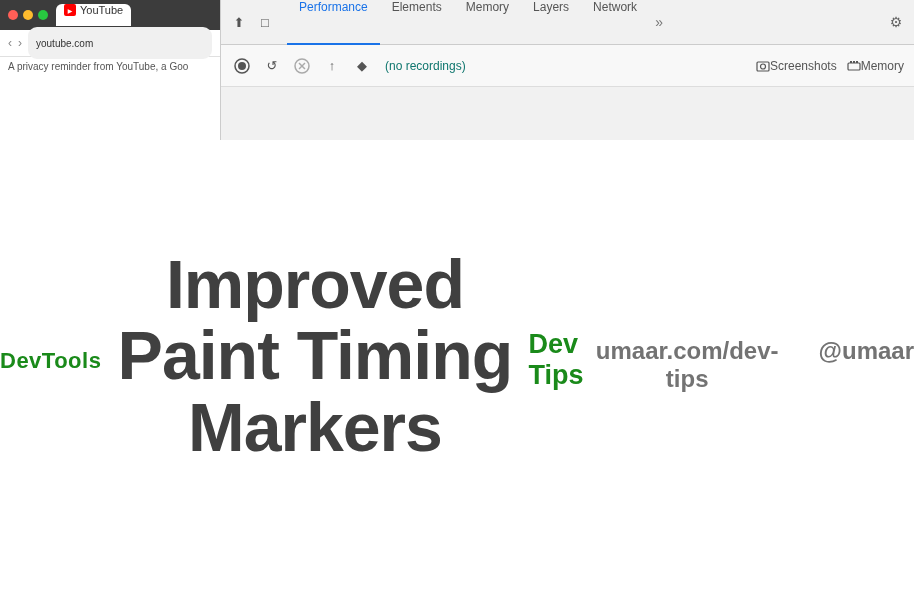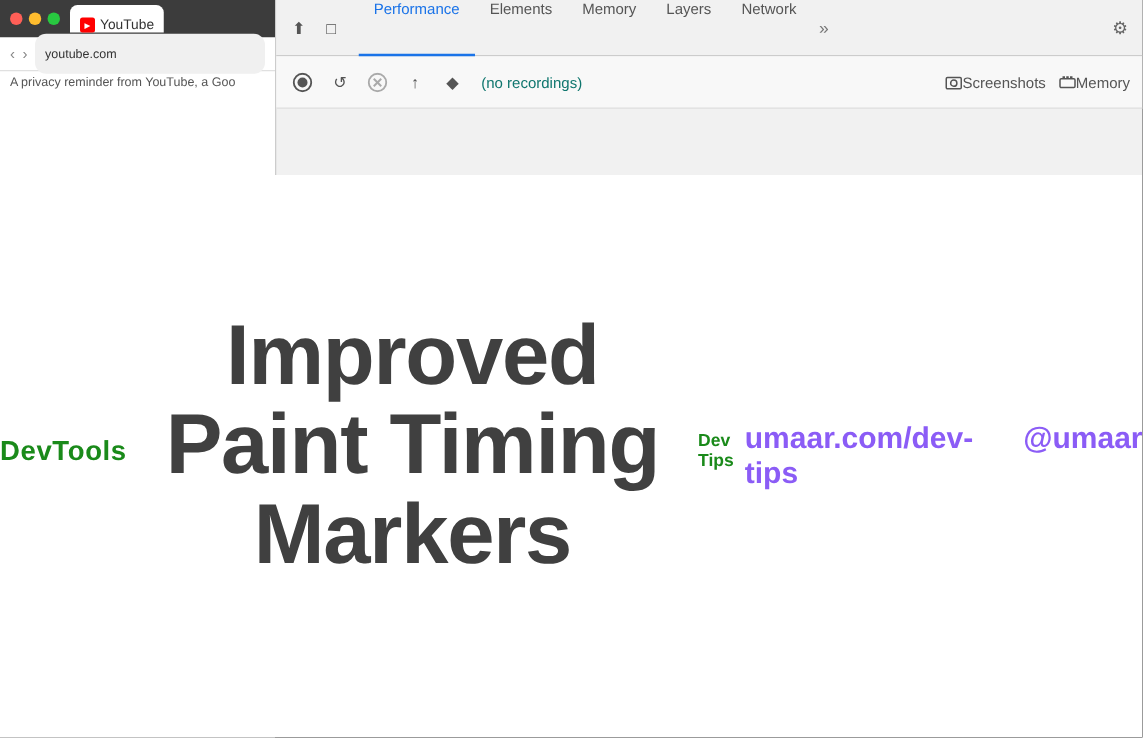--- a/index.html
+++ b/index.html
@@ -56,21 +56,21 @@
 
     .tl-red { background: #ff5f57; }
     .tl-yellow { background: #febc2e; }
     .tl-green { background: #28c840; }
 
     .youtube-tab {
       height: 22px;
       background: #fff;
       border-radius: 6px 6px 0 0;
       display: flex;
-      align-items: flex-end;
+      align-items: flex-start;
       padding: 0 8px;
       font-size: 11px;
       color: #333;
       gap: 4px;
     }
 
     .yt-favicon {
       width: 12px;
       height: 12px;
       background: #ff0000;
@@ -343,37 +343,38 @@
       font-size: 68px;
       font-weight: 900;
       color: #404040;
       text-align: center;
       line-height: 1.05;
       margin-bottom: 18px;
       letter-spacing: -1px;
     }
 
     .devtips-subtitle {
-      font-size: 14px;
+      font-size: 27px;
       font-weight: 700;
       color: #1a8a1a;
       margin-bottom: 10px;
     }
 
     .devtips-links {
       display: flex;
       gap: 40px;
       font-size: 24px;
       font-weight: 600;
       color: #1a4fd6;
     }
 
     .devtips-link {
-      color: #8b5cf6;
+      color: #737373;
       text-decoration: none;
+      text-align: center;
     }
 
     
     .dark-grid {
       position: absolute;
       top: 0;
       left: 0;
       right: 0;
       bottom: 0;
       opacity: 0.15;

